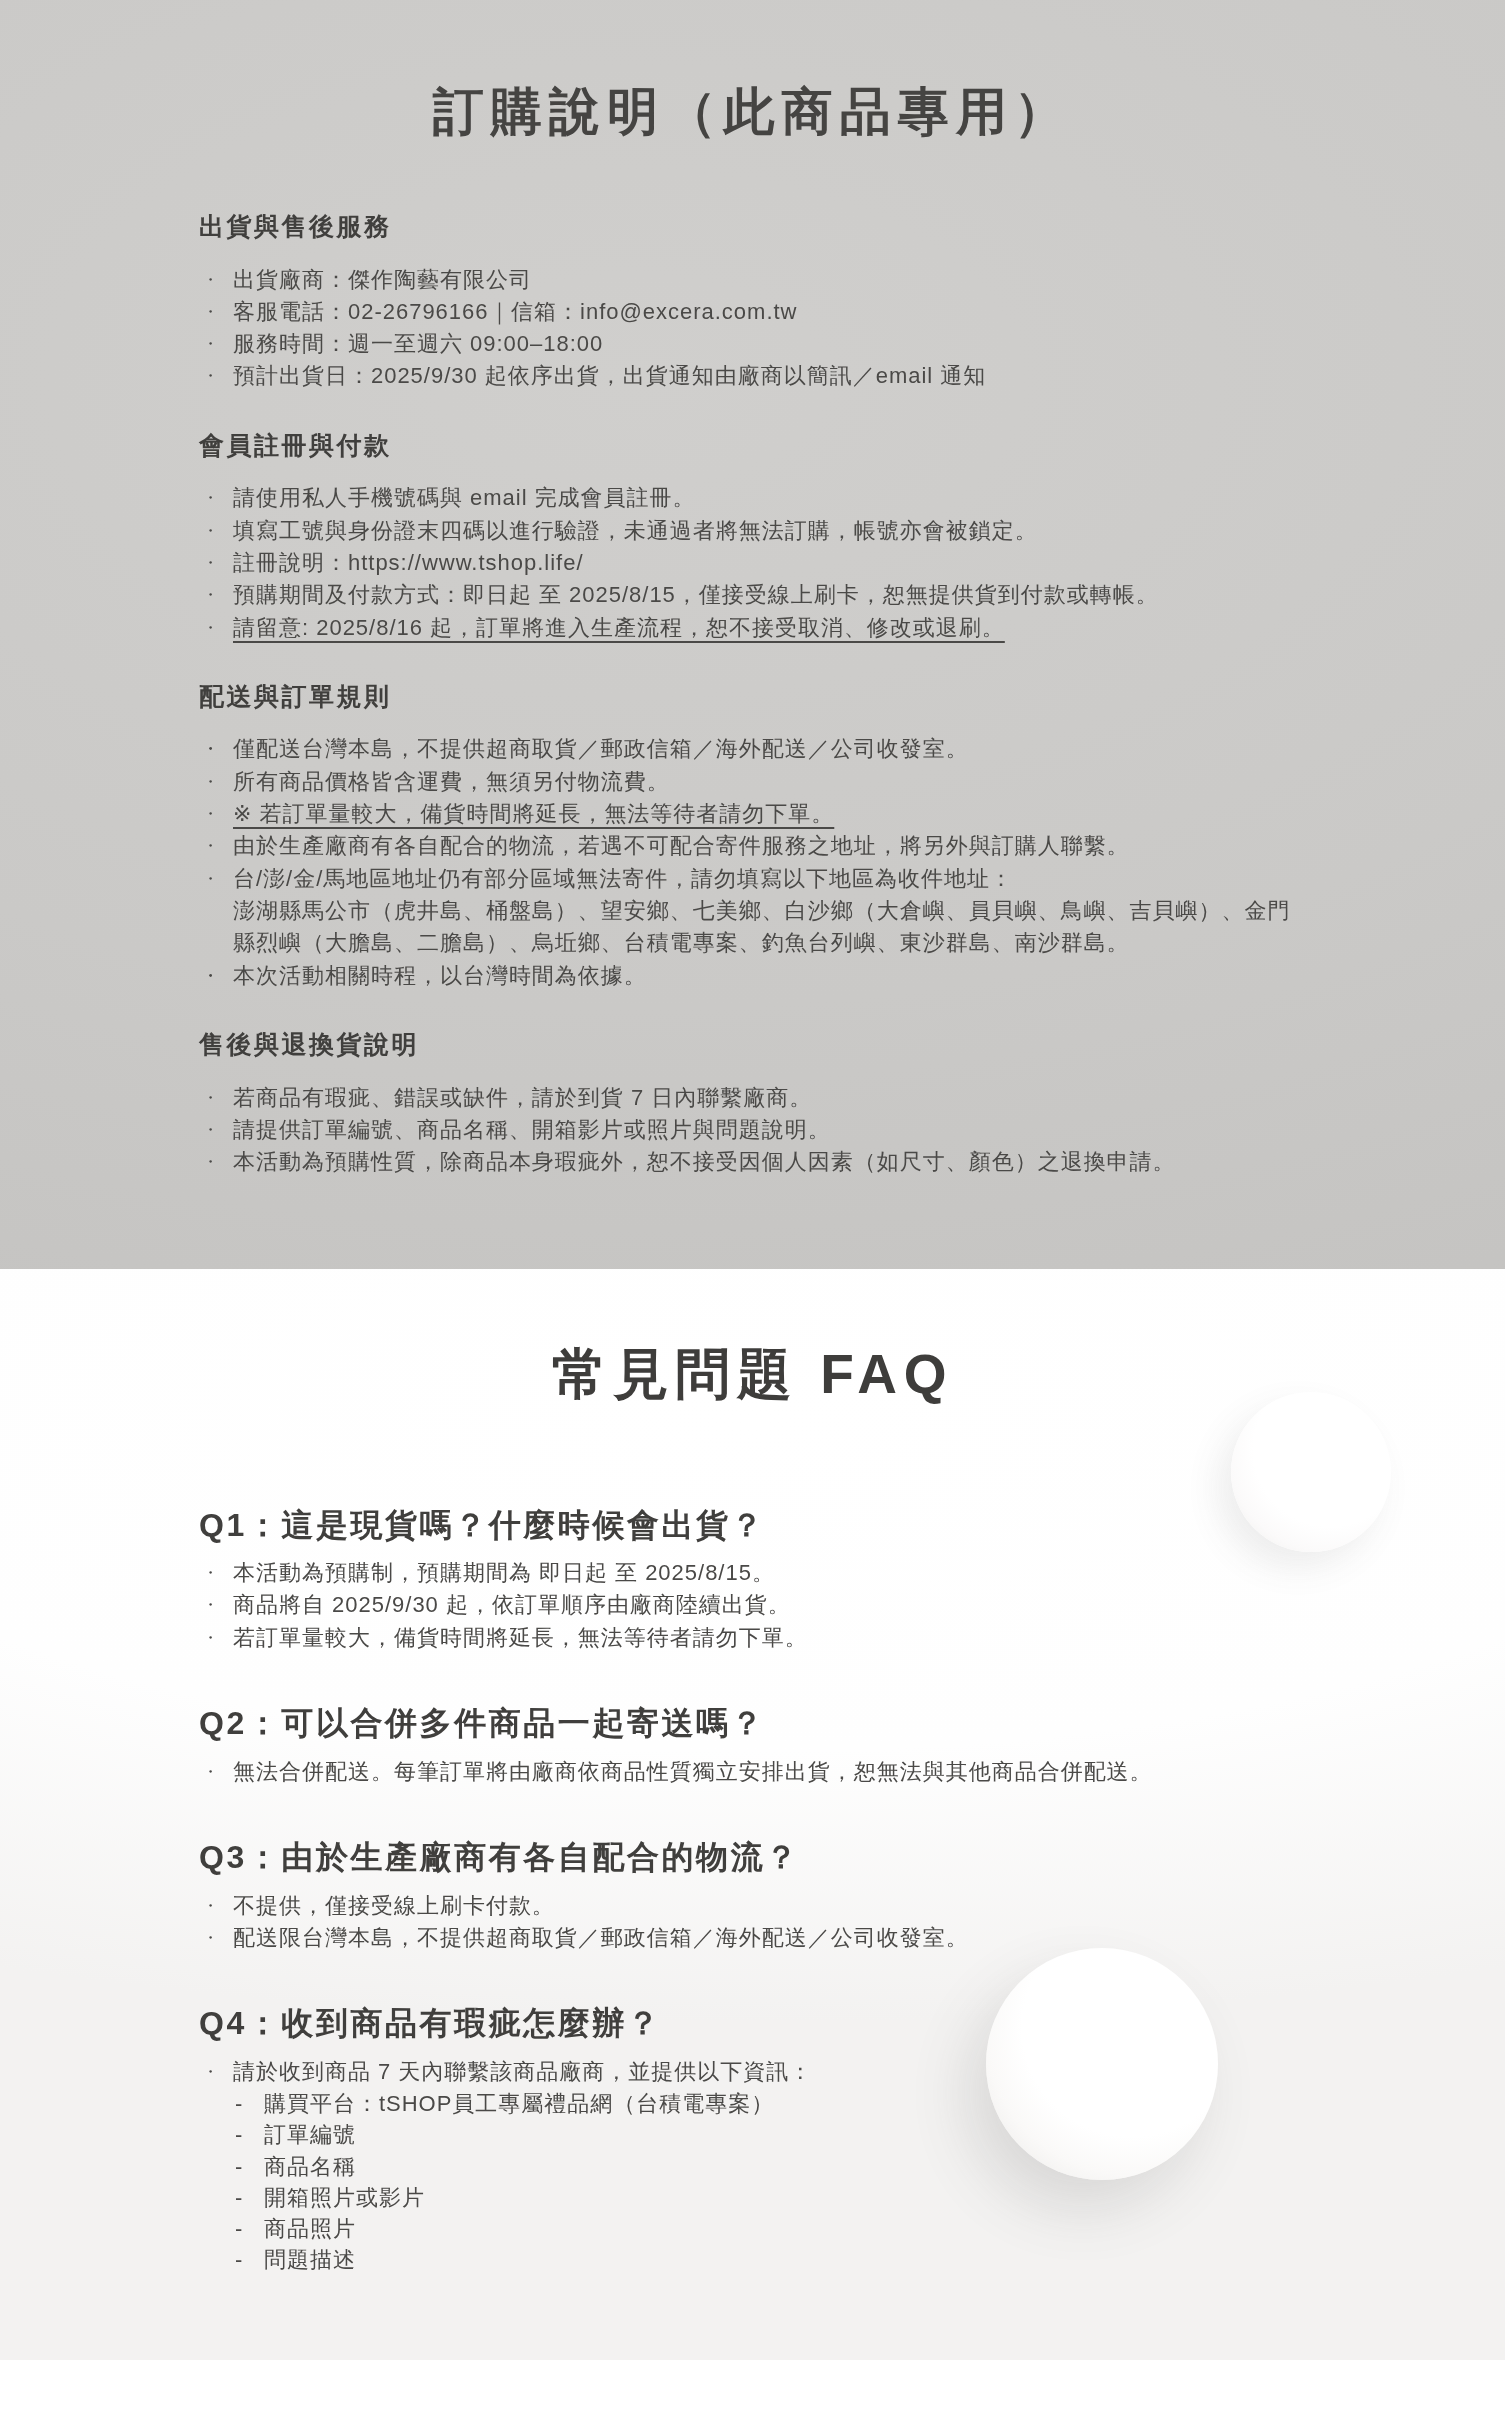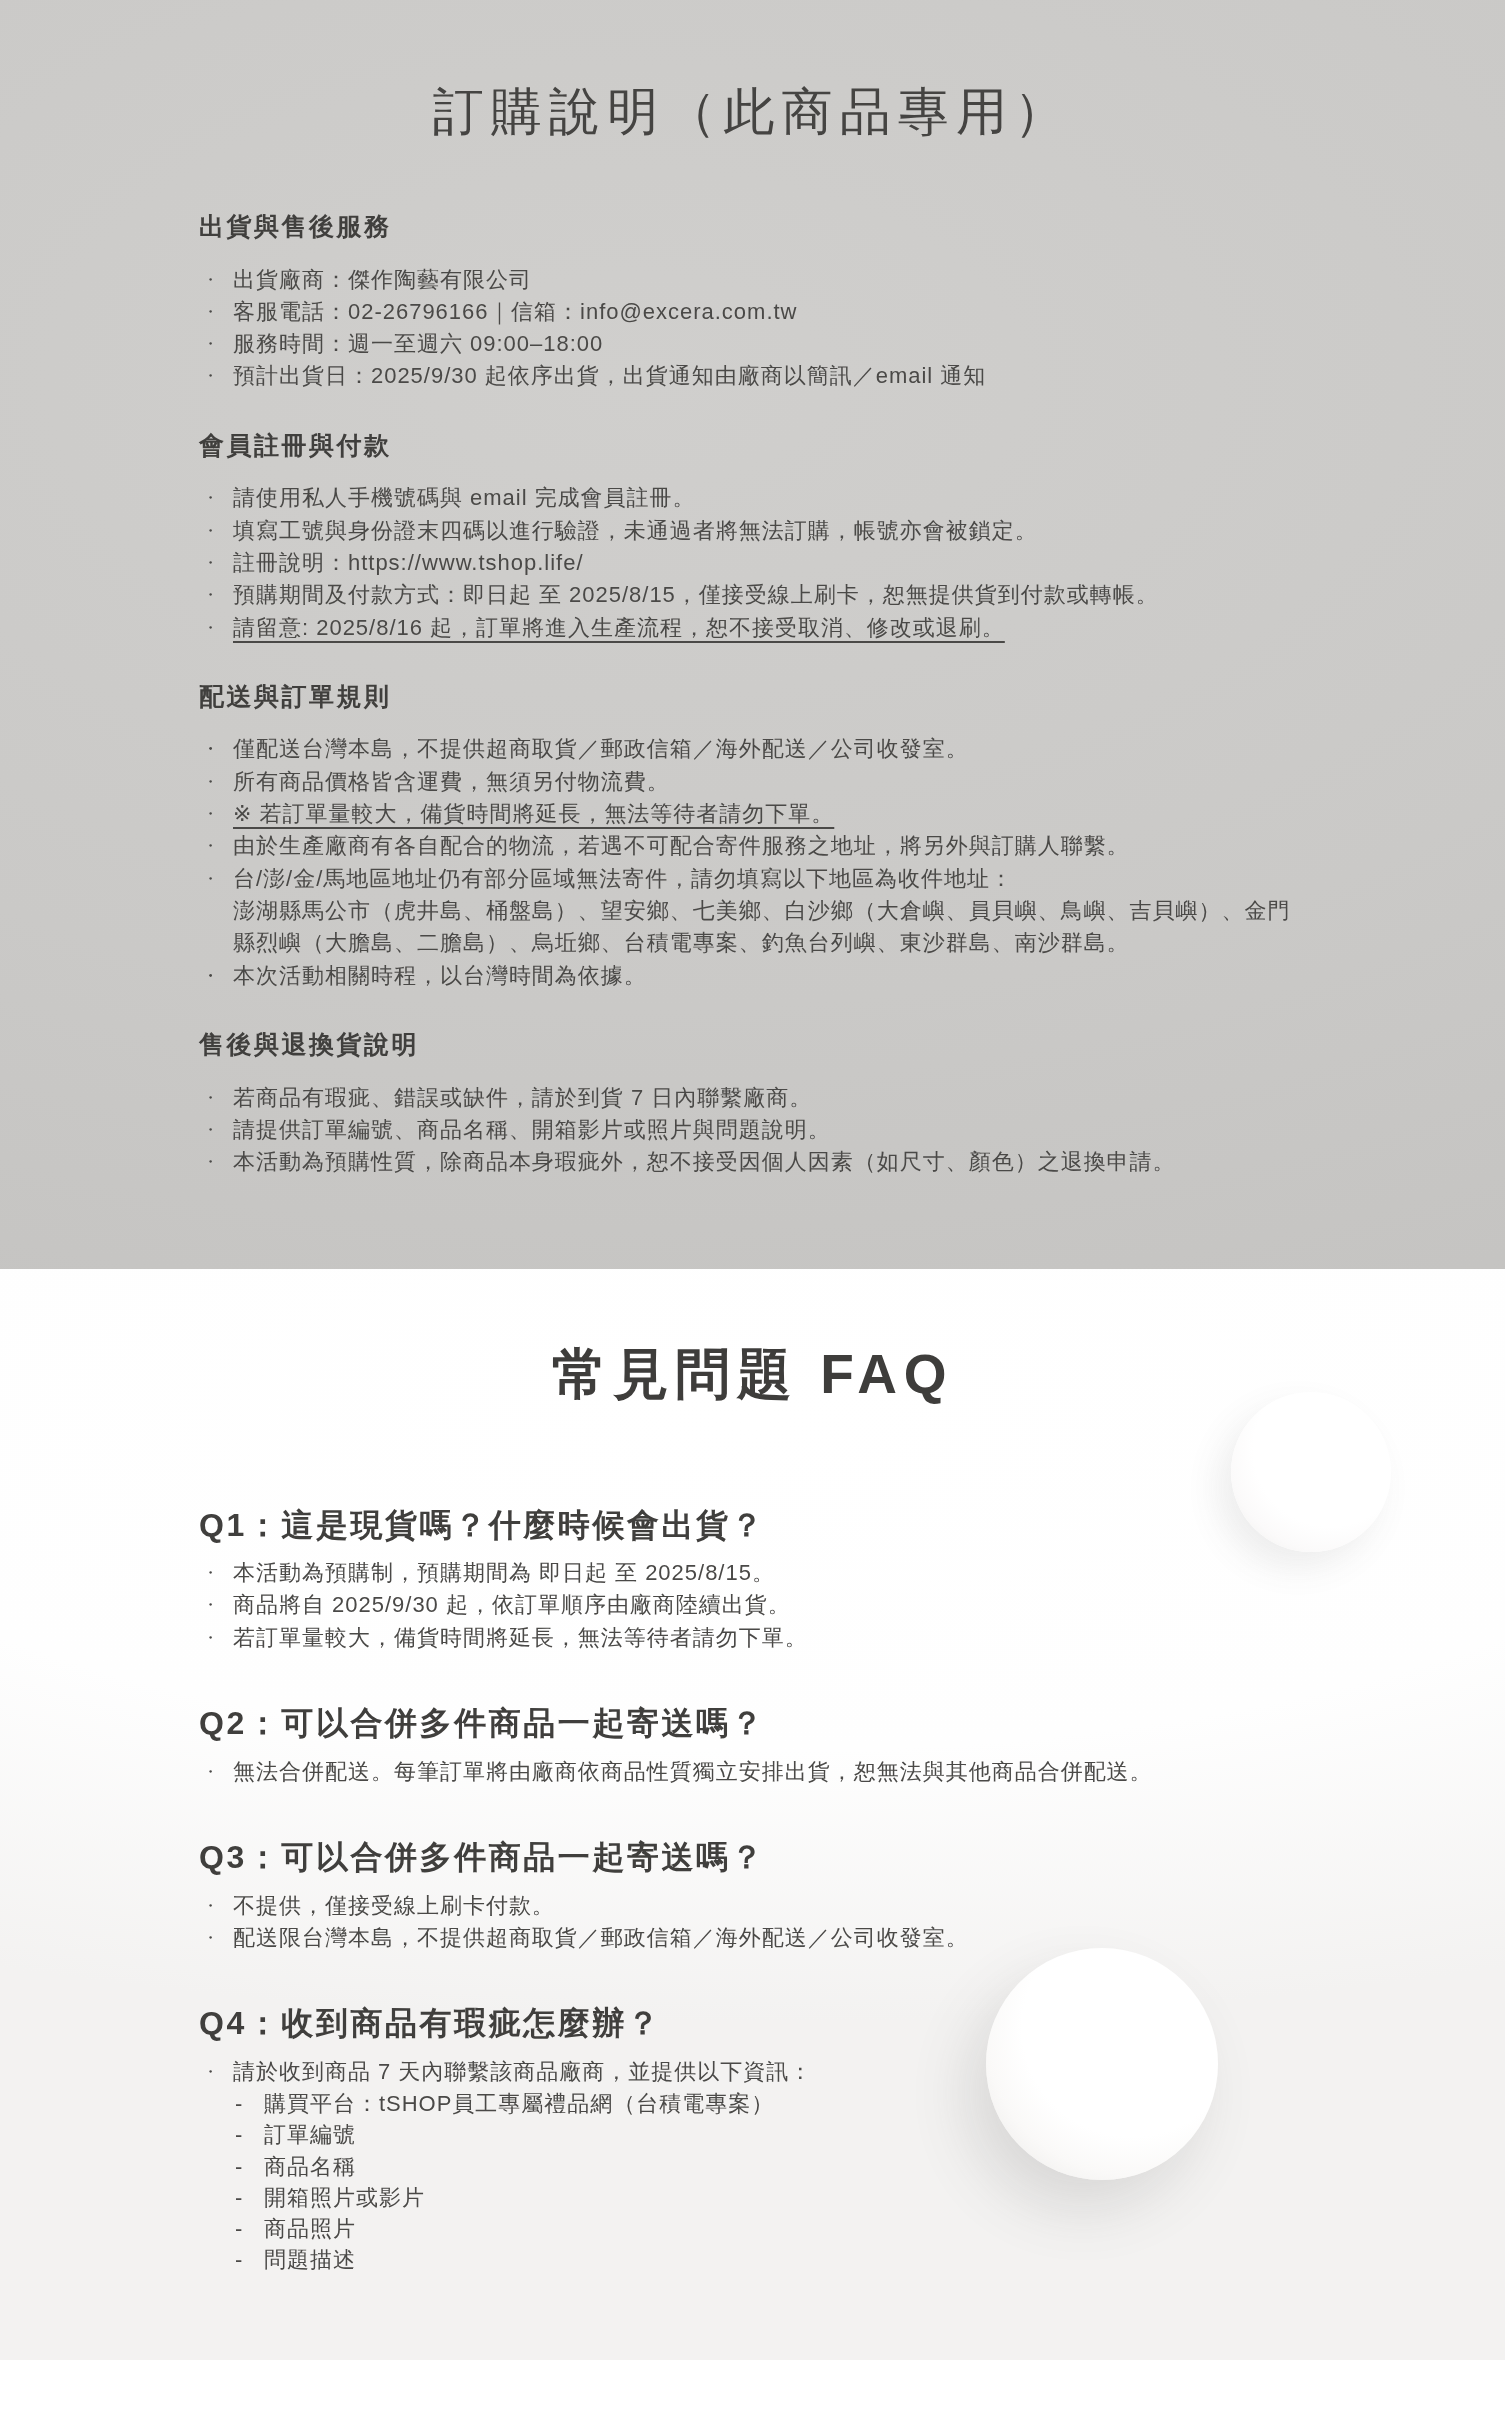--- a/index.html
+++ b/index.html
@@ -12,21 +12,21 @@
   .page{ width:1505px; overflow:hidden; }
 
   
   .panel-gray{
     background:radial-gradient(ellipse 140% 90% at 42% 30%, #d0cfcd 0%, #cac9c7 55%, #c3c2c0 100%);
     padding:78px 199px 90px 199px;
   }
   .main-title{
     text-align:center;
     font-size:51px;
-    font-weight:normal;
+    font-weight:bold;
     letter-spacing:0.14em;
     color:#454442;
     margin-bottom:63px;
     white-space:nowrap;
   }
   .o-section{ margin-top:36px; }
   .o-section:first-of-type{ margin-top:12px; }
   .sec-heading{
     font-size:25px;
     font-weight:bold;
@@ -158,21 +158,21 @@
         <div class="li"><span class="dot">・</span><span>商品將自 2025/9/30 起，依訂單順序由廠商陸續出貨。</span></div>
         <div class="li"><span class="dot">・</span><span>若訂單量較大，備貨時間將延長，無法等待者請勿下單。</span></div>
       </div>
 
       <div class="qa">
         <h3 class="q-heading">Q2：可以合併多件商品一起寄送嗎？</h3>
         <div class="li"><span class="dot">・</span><span>無法合併配送。每筆訂單將由廠商依商品性質獨立安排出貨，恕無法與其他商品合併配送。</span></div>
       </div>
 
       <div class="qa">
-        <h3 class="q-heading">Q3：可以合併多件商品一起寄送嗎？</h3>
+        <h3 class="q-heading">Q3：由於生產廠商有各自配合的物流？</h3>
         <div class="li"><span class="dot">・</span><span>不提供，僅接受線上刷卡付款。</span></div>
         <div class="li"><span class="dot">・</span><span>配送限台灣本島，不提供超商取貨／郵政信箱／海外配送／公司收發室。</span></div>
       </div>
 
       <div class="qa">
         <h3 class="q-heading">Q4：收到商品有瑕疵怎麼辦？</h3>
         <div class="li"><span class="dot">・</span><span>請於收到商品 7 天內聯繫該商品廠商，並提供以下資訊：</span></div>
         <div class="sub-list">
           <div class="sub"><span class="dash">-</span><span>購買平台：tSHOP員工專屬禮品網（台積電專案）</span></div>
           <div class="sub"><span class="dash">-</span><span>訂單編號</span></div>

